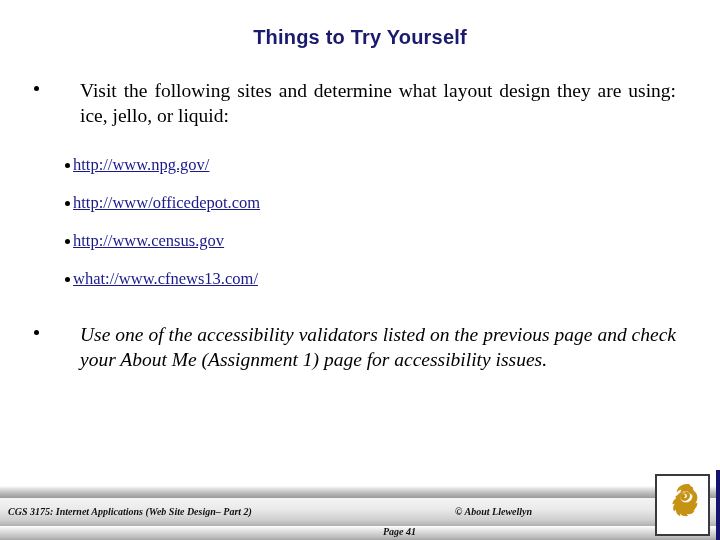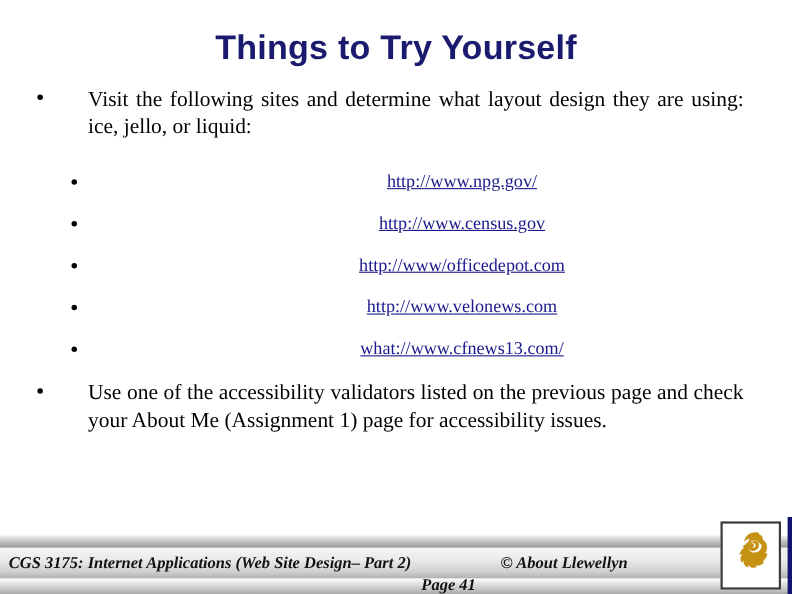--- a/index.html
+++ b/index.html
@@ -24,21 +24,21 @@
   }
 
   
   .title {
     position: absolute;
     left: 0;
     top: 26px;
     width: 720px;
     text-align: center;
     font-family: "Liberation Sans", "DejaVu Sans", sans-serif;
-    font-size: 31px;
+    font-size: 20px;
     font-weight: bold;
     color: #1a1a6e;
     letter-spacing: 0.2px;
     white-space: nowrap;
   }
 
   
   .body-area {
     position: absolute;
     left: 0;
@@ -73,22 +73,21 @@
   }
 
   
   .lvl2-list {
     margin: 0;
     padding: 0;
   }
   .lvl2 {
     position: relative;
     height: 38px;
-    padding-left: 120px;
-    text-align: center;
+    padding-left: 73px;
   }
   .lvl2 .dot {
     position: absolute;
     left: 65px;
     top: 13px;
     width: 5px;
     height: 5px;
     background: #000000;
     border-radius: 50%;
   }
@@ -130,21 +129,21 @@
     background: linear-gradient(to bottom, #ffffff 0%, #e0e0e0 35%, #bdbdbd 80%, #a6a6a6 100%);
   }
   .footer-text {
     position: absolute;
     top: 12px;
     height: 28px;
     line-height: 28px;
     font-family: "Liberation Serif", "DejaVu Serif", serif;
     font-weight: bold;
     font-style: italic;
-    font-size: 15px;
+    font-size: 10px;
     color: #111111;
     white-space: nowrap;
   }
   .ft-course { left: 8px; }
   .ft-page   { left: 383px; margin-top: 20px; }
   .ft-copy   { left: 455px; }
 
   
   .logo-box {
     position: absolute;
@@ -187,41 +186,37 @@
 
     <div class="lvl2-list" style="margin-top:22px;">
 
       <div class="lvl2">
         <span class="dot"></span>
         <span class="link">http://www.npg.gov/</span>
       </div>
 
       <div class="lvl2">
         <span class="dot"></span>
+        <span class="link">http://www/officedepot.com</span>
+      </div>
+
+      <div class="lvl2">
+        <span class="dot"></span>
         <span class="link">http://www.census.gov</span>
       </div>
 
-      <div class="lvl2">
-        <span class="dot"></span>
-        <span class="link">http://www/officedepot.com</span>
-      </div>
-
-      <div class="lvl2">
-        <span class="dot"></span>
-        <span class="link">http://www.velonews.com</span>
-      </div>
 
       <div class="lvl2">
         <span class="dot"></span>
         <span class="link">what://www.cfnews13.com/</span>
       </div>
 
     </div>
 
-    <div class="lvl1" style="margin-top:5px;">
+    <div class="lvl1" style="margin-top:20px;font-style:italic;">
       <span class="dot"></span>
       <span class="txt">Use one of the accessibility validators listed on the previous page and check your About Me (Assignment 1) page for accessibility issues.</span>
     </div>
 
   </div>
 
   <div class="footer">
     <div class="band band-top"></div>
     <div class="band band-mid"></div>
     <div class="band band-bot"></div>

